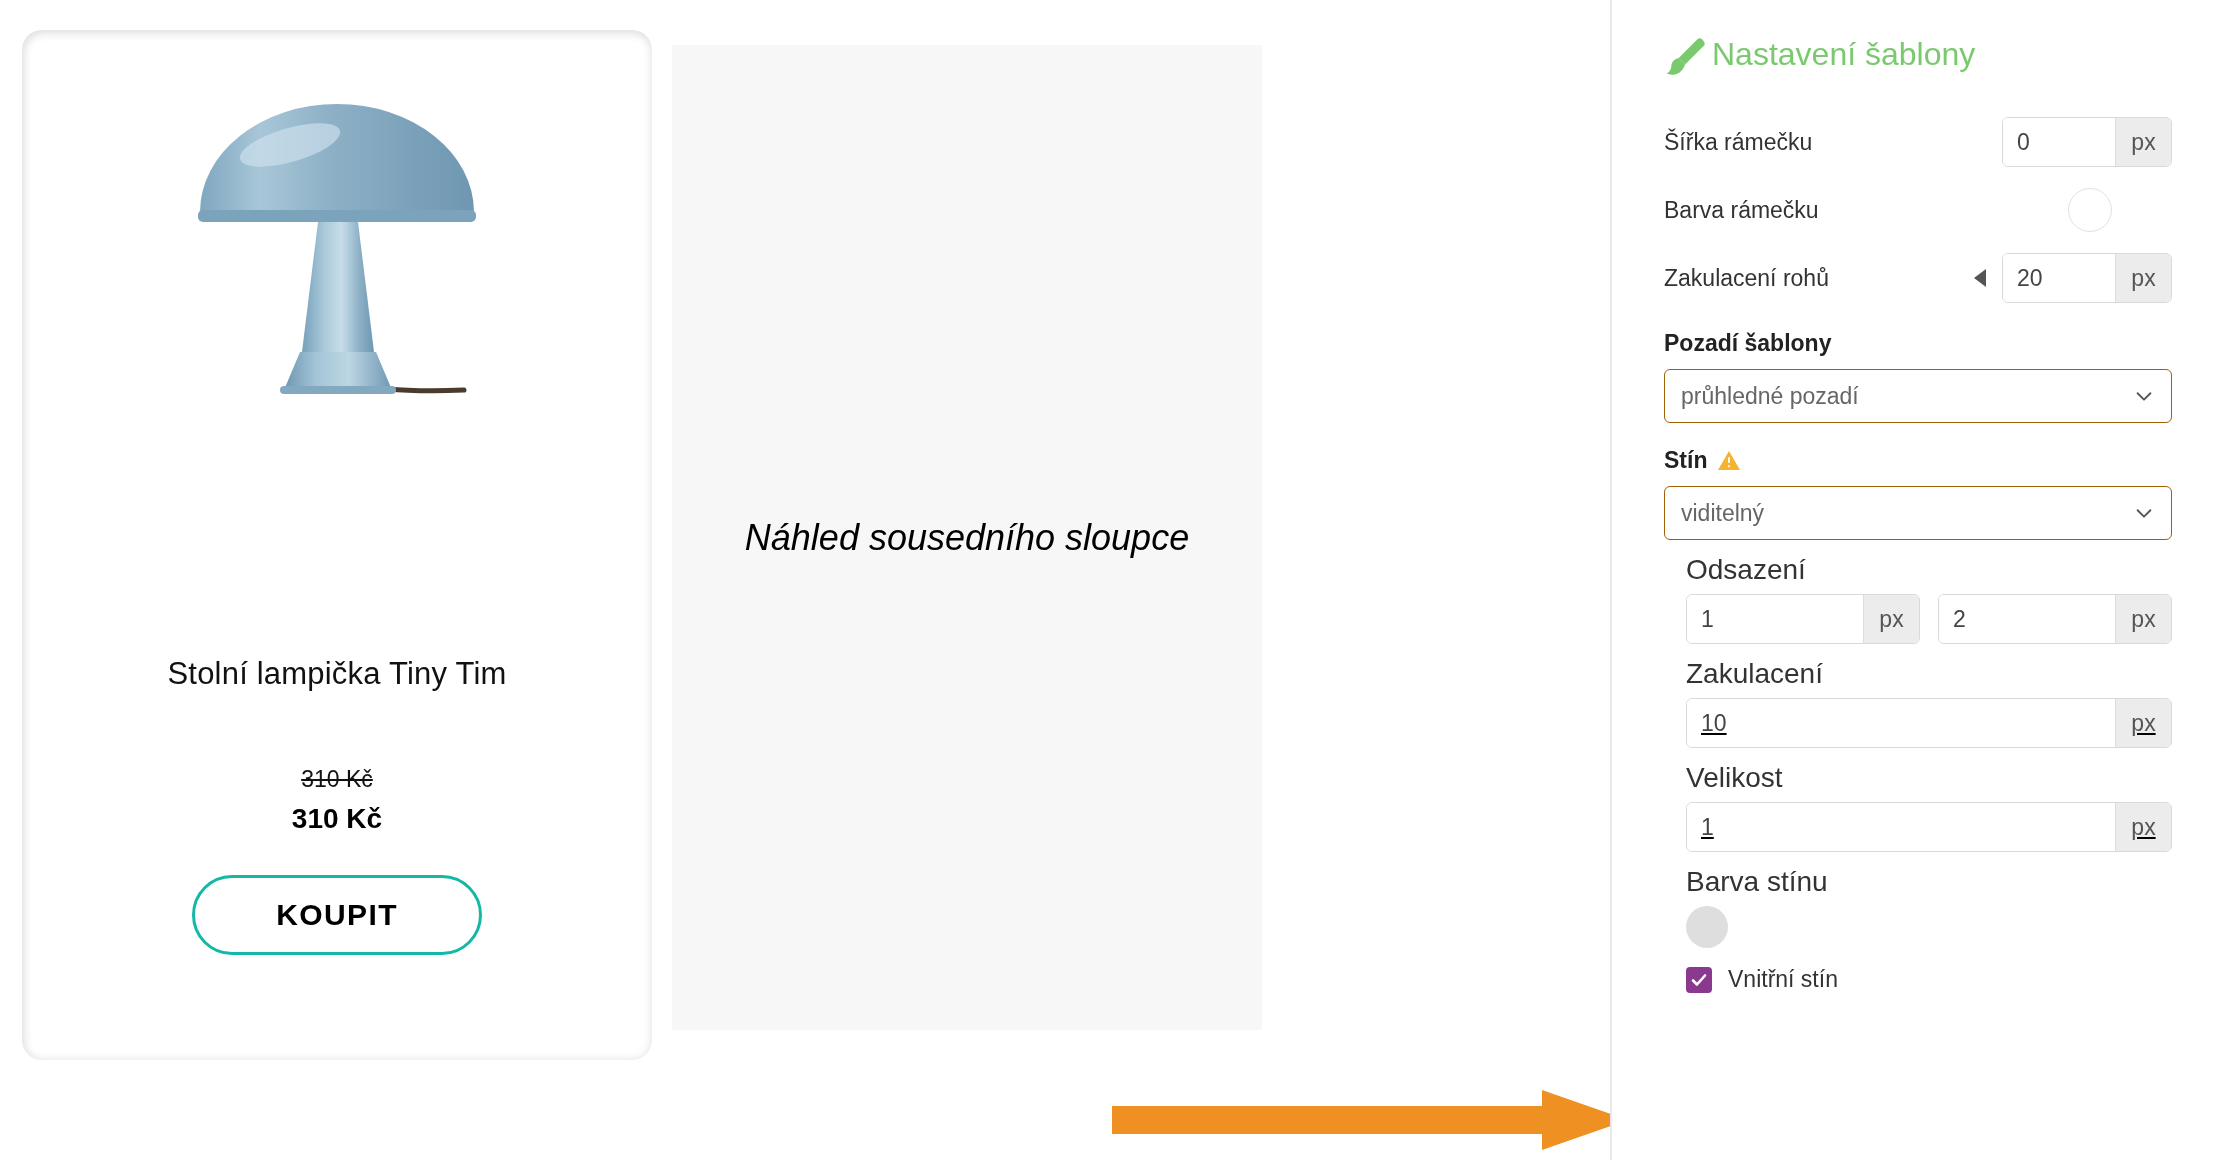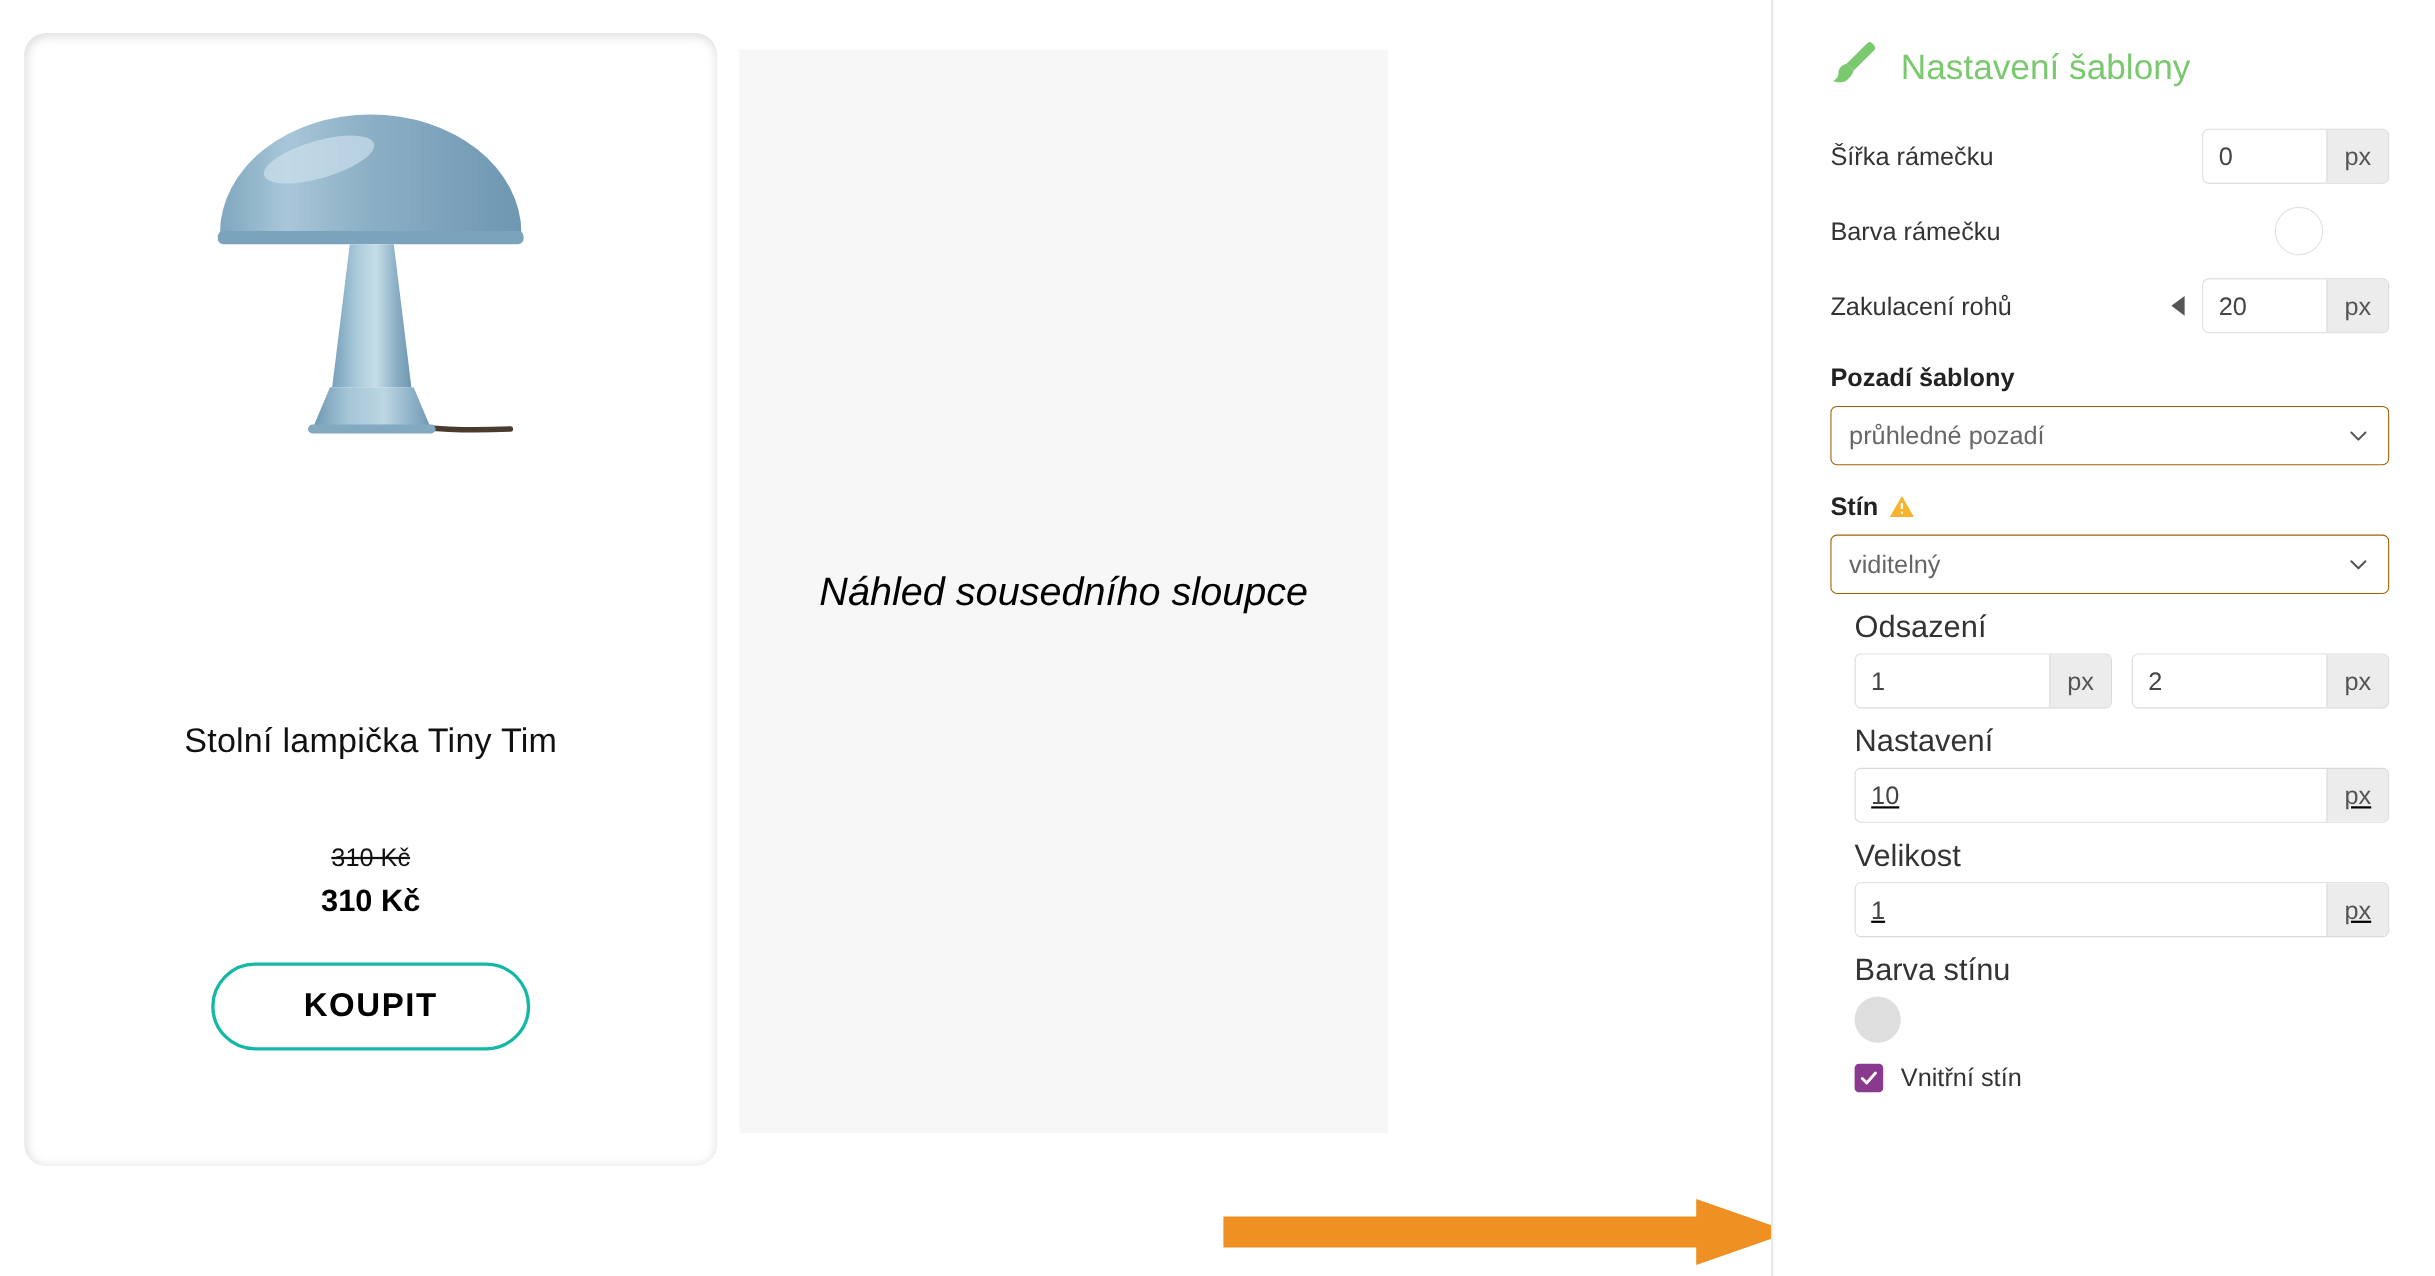--- a/index.html
+++ b/index.html
@@ -116,22 +116,22 @@
     position: absolute;
     left: 1610px; top: 0;
     width: 604px; height: 1160px;
     background: #ffffff;
     border-left: 2px solid #e9e9e9;
     padding: 22px 42px 0 52px;
   }
 
   .panel-header {
     display: flex;
-    align-items: flex-end;
-    gap: 20px;
+    align-items: flex-start;
+    gap: 4px;
     margin-top: 14px;
     margin-bottom: 34px;
   }
   .panel-title {
     font-size: 32px;
     color: #7bc96f;
     font-weight: 400;
   }
   .brush-icon { width: 44px; height: 44px; flex: 0 0 auto; }
 
@@ -401,21 +401,21 @@
         <div class="num-unit half">
           <input class="num" type="text" value="1" style="">
           <div class="unit">px</div>
         </div>
         <div class="num-unit half">
           <input class="num" type="text" value="2" style="">
           <div class="unit">px</div>
         </div>
       </div>
 
-      <div class="sub-label">Nastavení</div>
+      <div class="sub-label">Zakulacení</div>
       <div class="sub-row">
         <div class="num-unit wide">
           <input class="num" type="text" value="10" style="">
           <div class="unit">px</div>
         </div>
       </div>
 
       <div class="sub-label">Velikost</div>
       <div class="sub-row">
         <div class="num-unit wide">

